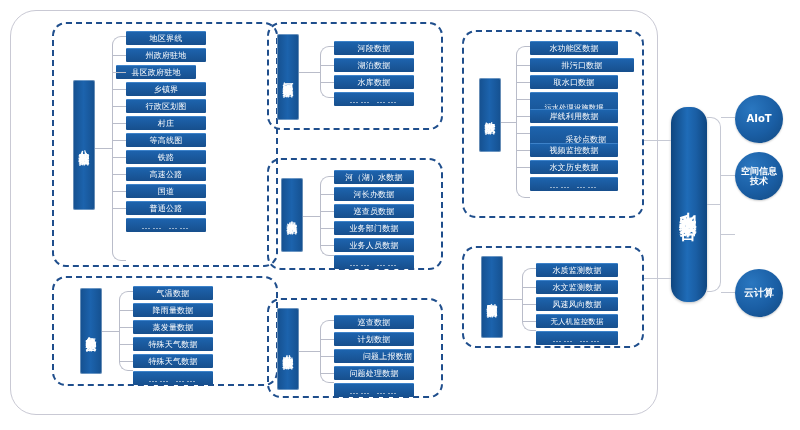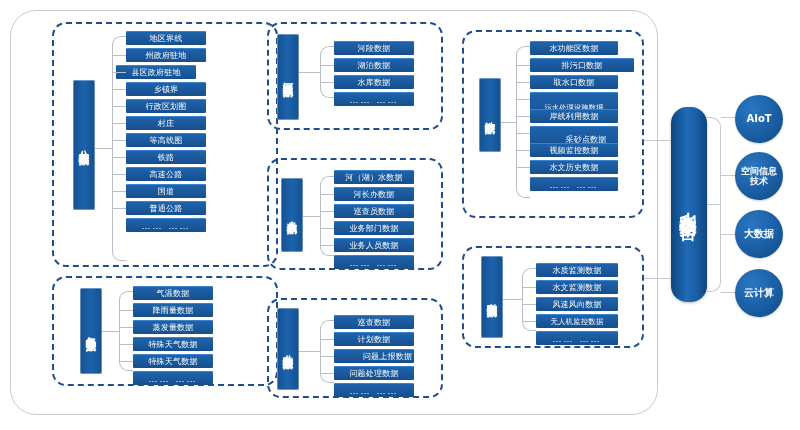--- a/index.html
+++ b/index.html
@@ -251,20 +251,17 @@
   <div class="rline" style="left:721px;top:175px;width:14px;height:1px;"></div>
   <div class="rline" style="left:721px;top:234px;width:14px;height:1px;"></div>
   <div class="rline" style="left:721px;top:292px;width:14px;height:1px;"></div>
 
   <div class="tech" style="left:735px;top:95px;width:48px;height:48px;">
     <span>AIoT</span>
   </div>
   <div class="tech" style="left:735px;top:152px;width:48px;height:48px;">
     <span style="font-size:9px;">空间信息技术</span>
   </div>
-  <div class="tech" style="left:735px;top:210px;width:48px;height:48px;">
-    <span>大数据</span>
-  </div>
   <div class="tech" style="left:735px;top:269px;width:48px;height:48px;">
     <span>云计算</span>
   </div>
 
 </div>
 
 </body></html>

